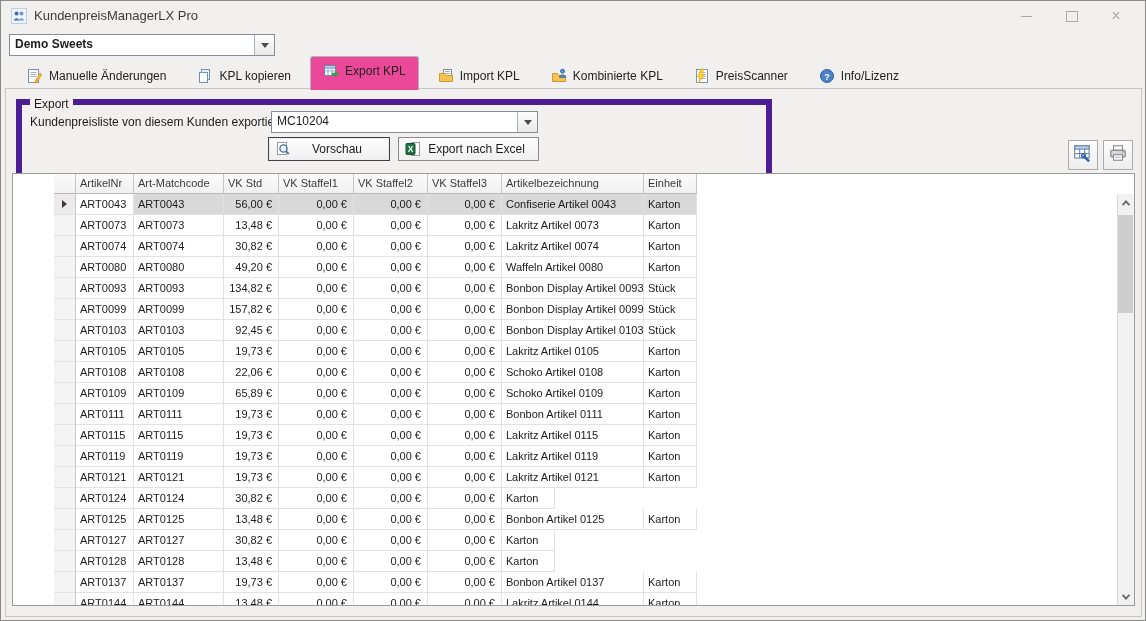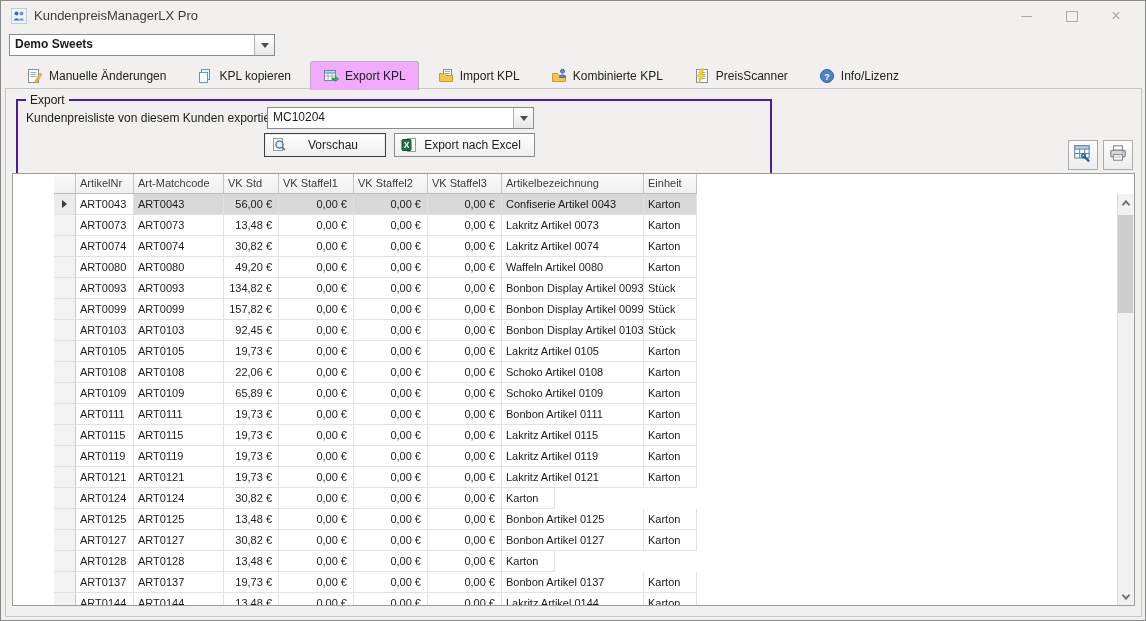--- a/index.html
+++ b/index.html
@@ -14,26 +14,26 @@
   .maxbox{width:10px;height:9px;border:1px solid #ababab;}
   
   .combo{position:absolute;background:#fff;border:1px solid #848e98;display:flex;align-items:stretch;box-sizing:border-box;}
   .combo-value{flex:1;padding:2px 5px 0 5px;font-size:12px;color:#1c1c1c;white-space:nowrap;overflow:hidden;}
   .combo-btn{width:19px;background:linear-gradient(#fdfdfd,#e8e8e8);border-left:1px solid #aab2ba;display:flex;align-items:center;justify-content:center;}
   .darr{width:0;height:0;border-left:4px solid transparent;border-right:4px solid transparent;border-top:5px solid #4c4c4c;}
   .customer-combo{left:8px;top:33px;width:266px;height:22px;font-weight:bold;}
   
   .tabstrip{position:absolute;left:14px;top:58px;height:30px;display:flex;align-items:flex-end;gap:7px;z-index:3;}
   .tab{height:26px;padding:0 12px;display:flex;align-items:center;gap:6px;font-size:12px;color:#222;white-space:nowrap;}
-  .tab.active{background:#f0abfc;border:1px solid #b2b2ba;border-bottom:none;border-radius:3px 3px 0 0;height:28px;margin-bottom:-1px;padding-bottom:0;text-align:center;}
+  .tab.active{background:#ec4899;border:1px solid #b2b2ba;border-bottom:none;border-radius:3px 3px 0 0;height:28px;margin-bottom:-1px;padding-bottom:5px;text-align:center;}
   .ticon{width:16px;height:16px;flex:0 0 16px;}
   
   .panel{position:absolute;left:4px;top:87px;width:1137px;height:529px;border:1px solid #c6c6c6;background:#f1f0ef;box-sizing:border-box;}
   
-  .groupbox{position:absolute;left:10px;top:10px;width:756px;height:83px;border:2px solid #4c1d95;box-sizing:border-box;}
+  .groupbox{position:absolute;left:10px;top:10px;width:756px;height:83px;border:6px solid #4c1d95;box-sizing:border-box;}
   .group-label{position:absolute;left:8px;top:-8px;background:#f1f0ef;padding:0 4px;font-size:12px;color:#1c1c1c;}
   .field-label{position:absolute;left:8px;top:10px;font-size:12px;color:#1c1c1c;white-space:nowrap;}
   .kpl-combo{left:249px;top:6px;width:267px;height:22px;}
   .btn{position:absolute;display:flex;align-items:center;background:linear-gradient(#fefefe,#efefef);font-size:12px;color:#1c1c1c;box-sizing:border-box;padding:0 6px;}
   .btn .bicon{width:16px;height:16px;flex:0 0 16px;}
   .btn .blabel{flex:1;text-align:center;}
   .btn-preview{left:246px;top:32px;width:122px;height:24px;border:1px solid #3f3f3f;box-shadow:inset 0 0 0 1px #e9eef4;}
   .btn-excel{left:376px;top:32px;width:141px;height:24px;border:1px solid #8a8a8a;}
   .iconbtn{position:absolute;width:30px;height:30px;border:1px solid #ababab;background:linear-gradient(#fcfcfc,#eeeeee);display:flex;align-items:center;justify-content:center;box-sizing:border-box;}
   .btn-gridset{left:1062px;top:51px;} .btn-print{left:1097px;top:51px;}
@@ -422,21 +422,20 @@
             <div class="tcell c7">Karton</div>
           </div>
           <div class="trow">
             <div class="tcell selcell"></div>
             <div class="tcell c0">ART0127</div>
             <div class="tcell c1">ART0127</div>
             <div class="tcell c2 num">30,82 €</div>
             <div class="tcell c3 num">0,00 €</div>
             <div class="tcell c4 num">0,00 €</div>
             <div class="tcell c5 num">0,00 €</div>
-            <div class="tcell c6">Bonbon Artikel 0127</div>
             <div class="tcell c7">Karton</div>
           </div>
           <div class="trow">
             <div class="tcell selcell"></div>
             <div class="tcell c0">ART0128</div>
             <div class="tcell c1">ART0128</div>
             <div class="tcell c2 num">13,48 €</div>
             <div class="tcell c3 num">0,00 €</div>
             <div class="tcell c4 num">0,00 €</div>
             <div class="tcell c5 num">0,00 €</div>

